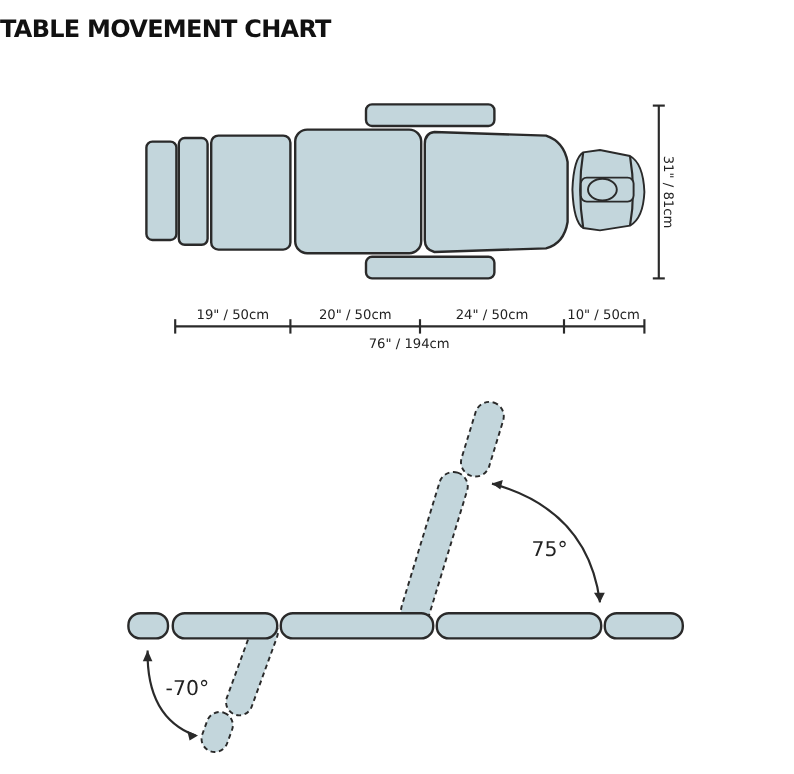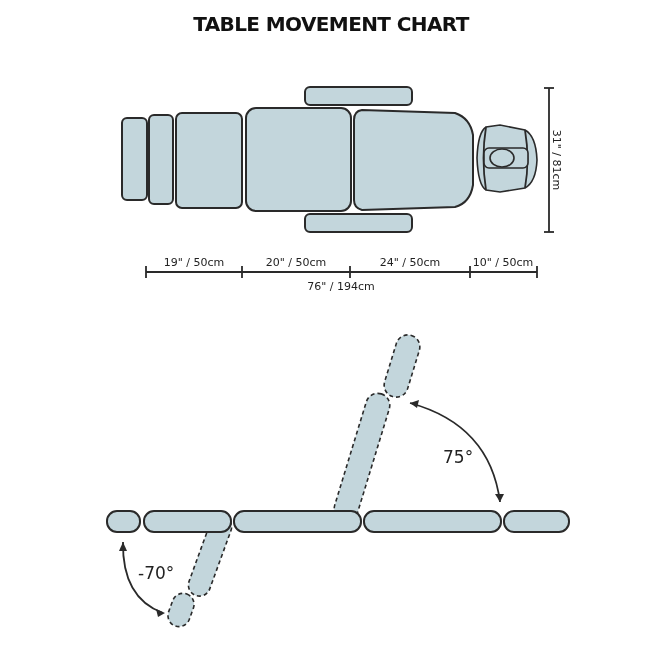--- a/index.html
+++ b/index.html
@@ -1,17 +1,17 @@
 <!DOCTYPE html>
 <html><head>
   <meta charset="utf-8">
   <style>
     html, body { margin: 0; padding: 0; background: #ffffff; }
     body { width: 662px; height: 645px; position: relative; overflow: hidden; font-family: "Liberation Sans", sans-serif; }
-    .title { position: absolute; left: 0; top: 12px; width: 662px; text-align: center; font-family: "DejaVu Sans", sans-serif; font-weight: bold; font-size: 20px; letter-spacing: -0.6px; color: #111; }
+    .title { position: absolute; left: 0; top: 12px; width: 662px; text-align: left; font-family: "DejaVu Sans", sans-serif; font-weight: bold; font-size: 20px; letter-spacing: -0.6px; color: #111; }
     svg { position: absolute; left: 0; top: 0; }
     .pad { fill: #c3d6dc; stroke: #2a2a2a; stroke-width: 2; }
     .pad-thin { fill: #c3d6dc; stroke: #2a2a2a; stroke-width: 1.6; }
     .ghost { fill: #c3d6dc; stroke: #2a2a2a; stroke-width: 1.6; stroke-dasharray: 4 3; }
     .line { stroke: #2a2a2a; stroke-width: 1.8; fill: none; }
     .dimtext { font-family: "DejaVu Sans", sans-serif; font-size: 11px; fill: #222; }
     .angletext { font-family: "DejaVu Sans", sans-serif; font-size: 17px; fill: #222; }
   </style>
 </head>
 <body>

